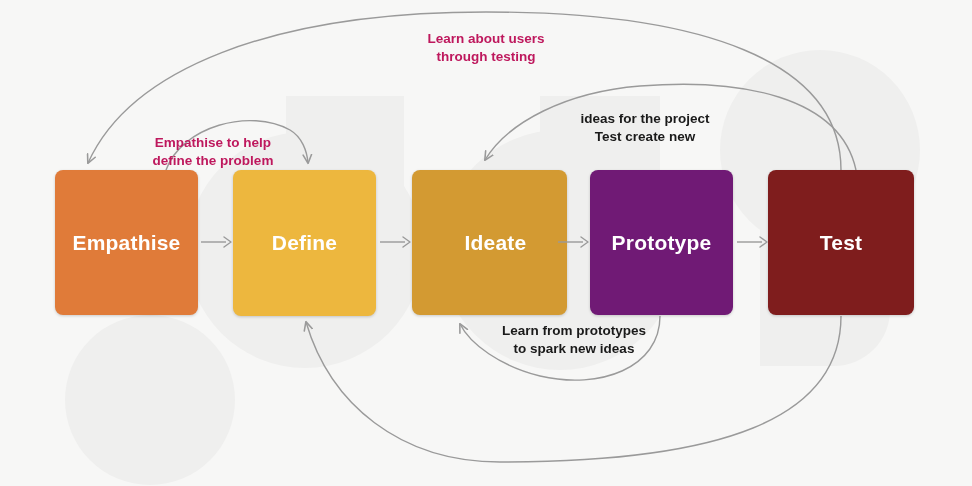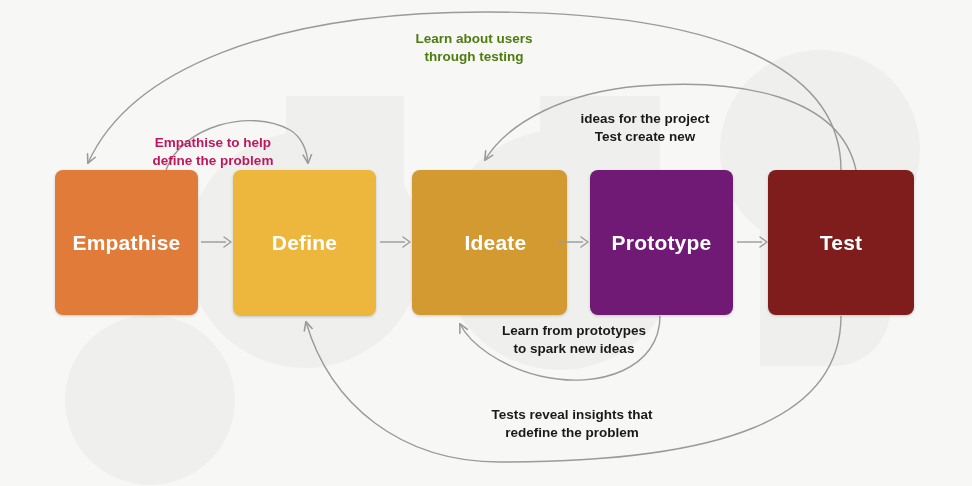--- a/index.html
+++ b/index.html
@@ -120,34 +120,30 @@
   </svg>
   <svg class="step-arrow" viewBox="0 0 34 20" xmlns="http://www.w3.org/2000/svg" style="left: 557px; top: 232px;">
     <line x1="1" y1="10" x2="26" y2="10" stroke="#9a9a9a" stroke-width="1.4"></line>
     <path d="M 24 5 L 31 10 L 24 15" fill="none" stroke="#9a9a9a" stroke-width="1.4" stroke-linecap="round" stroke-linejoin="round"></path>
   </svg>
   <svg class="step-arrow" viewBox="0 0 34 20" xmlns="http://www.w3.org/2000/svg" style="left: 736px; top: 232px;">
     <line x1="1" y1="10" x2="26" y2="10" stroke="#9a9a9a" stroke-width="1.4"></line>
     <path d="M 24 5 L 31 10 L 24 15" fill="none" stroke="#9a9a9a" stroke-width="1.4" stroke-linecap="round" stroke-linejoin="round"></path>
   </svg>
 
-  <div class="loop-label" style="left: 474px; top: 30px; transform: translateX(-50%); color: #4d7c0f;">
+  <div class="loop-label" style="left: 486px; top: 30px; transform: translateX(-50%); color: #be185d;">
     <div>Learn about users</div>
     <div>through testing</div>
   </div>
   <div class="loop-label" style="left: 645px; top: 110px; transform: translateX(-50%); color: rgb(26, 26, 26);">
     <div>ideas for the project</div>
     <div>Test create new</div>
   </div>
   <div class="loop-label" style="left: 213px; top: 134px; transform: translateX(-50%); color: #be185d;">
     <div>Empathise to help</div>
     <div>define the problem</div>
   </div>
   <div class="loop-label" style="left: 574px; top: 322px; transform: translateX(-50%); color: rgb(26, 26, 26);">
     <div>Learn from prototypes</div>
     <div>to spark new ideas</div>
   </div>
-  <div class="loop-label" style="left: 572px; top: 406px; transform: translateX(-50%); color: rgb(26, 26, 26);">
-    <div>Tests reveal insights that</div>
-    <div>redefine the problem</div>
-  </div>
 
 </div>
 
 </body></html>

